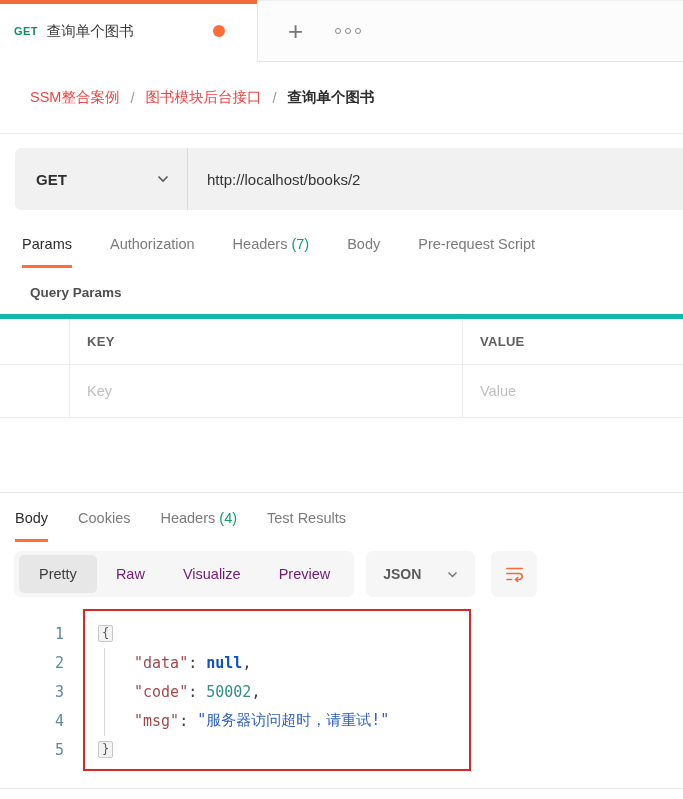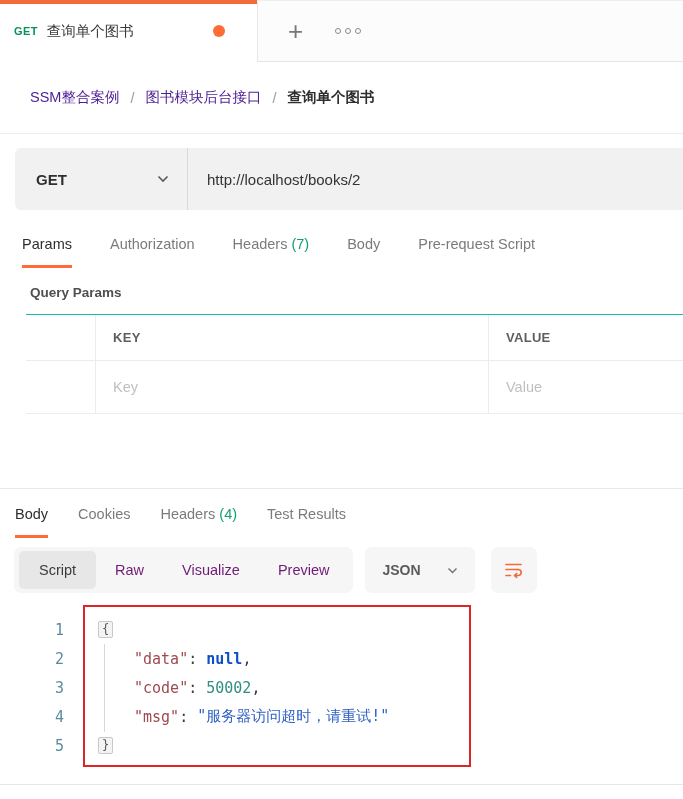--- a/index.html
+++ b/index.html
@@ -21,21 +21,21 @@
     border-top:1px solid #efefef; display:flex; align-items:center; padding-left:30px; }
   .plus-btn { font-size:26px; font-weight:300; color:#777; line-height:1;
     cursor:pointer; }
   .more-btn { display:flex; gap:4px; margin-left:32px; cursor:pointer; }
   .more-btn i { width:6px; height:6px; border:1.5px solid #8a8a8a; border-radius:50%;
     display:block; }
 
   
   .breadcrumb-bar { height:72px; display:flex; align-items:center; padding:0 30px;
     border-bottom:1px solid #ededed; font-size:14.5px; }
-  .crumb { color:#4c1d95; }
+  .crumb { color:#ef4444; }
   .crumb-sep { color:#9b9b9b; margin:0 11px; }
   .crumb.current { color:#2e2e2e; font-weight:700; }
 
   
   .request-bar { margin:14px 0 0 15px; height:62px; background:#f1f1f1;
     border-radius:6px 0 0 6px; display:flex; align-items:stretch; }
   .method-box { width:172px; display:flex; align-items:center;
     padding:0 18px 0 21px; cursor:pointer; }
   .method-label { font-size:15px; font-weight:700; color:#2f2f2f; flex:1; }
   .v-divider { width:1px; background:#d9d9d9; }
@@ -47,22 +47,22 @@
   .request-tabs { margin-top:26px; padding-left:22px; display:flex; gap:38px;
     font-size:14.5px; }
   .rtab { color:#7b7b7b; padding-bottom:13px; border-bottom:3px solid transparent;
     cursor:pointer; }
   .rtab.active { color:#2e2e2e; border-bottom-color:#ff6c37; }
   .tab-count { color:#12a06a; }
 
   .qp-title { margin:17px 0 12px 30px; font-size:13.5px; font-weight:700; color:#4f4f4f; }
 
   
-  .params-table { margin-top:14px; border-top:1px solid #14b8a6;
-    border-bottom:1px solid #ececec;margin-left:26px; }
+  .params-table { margin-top:14px; border-top:5px solid #14b8a6;
+    border-bottom:1px solid #ececec; }
   .t-row { display:flex; }
   .t-row.body-row { border-top:1px solid #ececec; height:53px; }
   .t-row.header-row { height:45px; }
   .t-cell { display:flex; align-items:center; padding-left:17px; }
   .c0 { width:70px; border-right:1px solid #ececec; }
   .c1 { width:393px; border-right:1px solid #ececec; }
   .c2 { flex:1; }
   .th-text { font-size:13px; font-weight:700; color:#5e5e5e; letter-spacing:.3px; }
   .cell-input { border:none; outline:none; background:transparent; width:95%;
     font-size:14.5px; color:#555; font-family:"Liberation Sans", sans-serif; }
@@ -185,21 +185,21 @@
 
 <div class="response-tabs">
   <span class="rtab active">Body</span>
   <span class="rtab">Cookies</span>
   <span class="rtab"><span>Headers</span> <span class="tab-count">(4)</span></span>
   <span class="rtab">Test Results</span>
 </div>
 
 <div class="response-toolbar">
   <div class="views-group">
-    <span class="view-btn selected">Script</span>
+    <span class="view-btn selected">Pretty</span>
     <span class="view-btn">Raw</span>
     <span class="view-btn">Visualize</span>
     <span class="view-btn">Preview</span>
   </div>
   <div class="format-box">
     <span class="format-label">JSON</span>
     <svg class="chev" width="11" height="7" viewBox="0 0 11 7">
       <polyline points="1.5,1.5 5.5,5.5 9.5,1.5" fill="none" stroke="#777" stroke-width="1.5"></polyline>
     </svg>
   </div>

